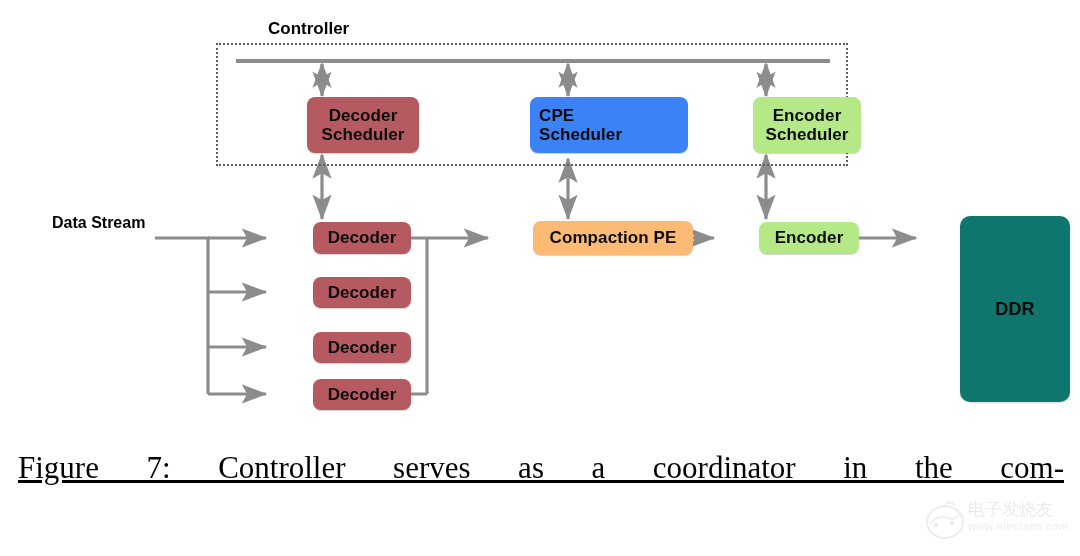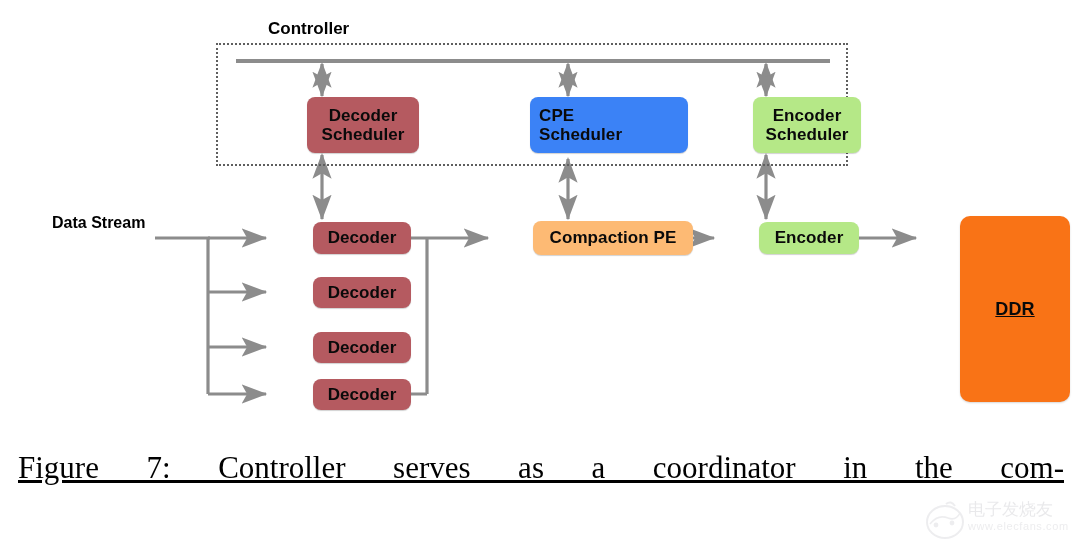--- a/index.html
+++ b/index.html
@@ -58,25 +58,24 @@
   .pipe {
     font-size: 17px;
     border-radius: 8px;
     box-shadow: 0 1px 1px rgba(0,0,0,0.18);
   }
   .pipe-decoder { background: #b55a60; }
   .pipe-cpe     { background: #fdba74; }
   .pipe-encoder { background: #b5e887; }
 
   .ddr {
-    background: #f97316;
+    background: #0f766e;
     border-radius: 10px;
     font-size: 18px;
     box-shadow: 0 1px 2px rgba(0,0,0,0.16);
-    text-decoration: underline;
   }
 
   
   .plain-label {
     position: absolute;
     font-weight: bold;
     color: #000000;
     white-space: nowrap;
   }
   #controller-label { left: 222px; top: 19px;  font-size: 17px; margin-left: 46px; }

